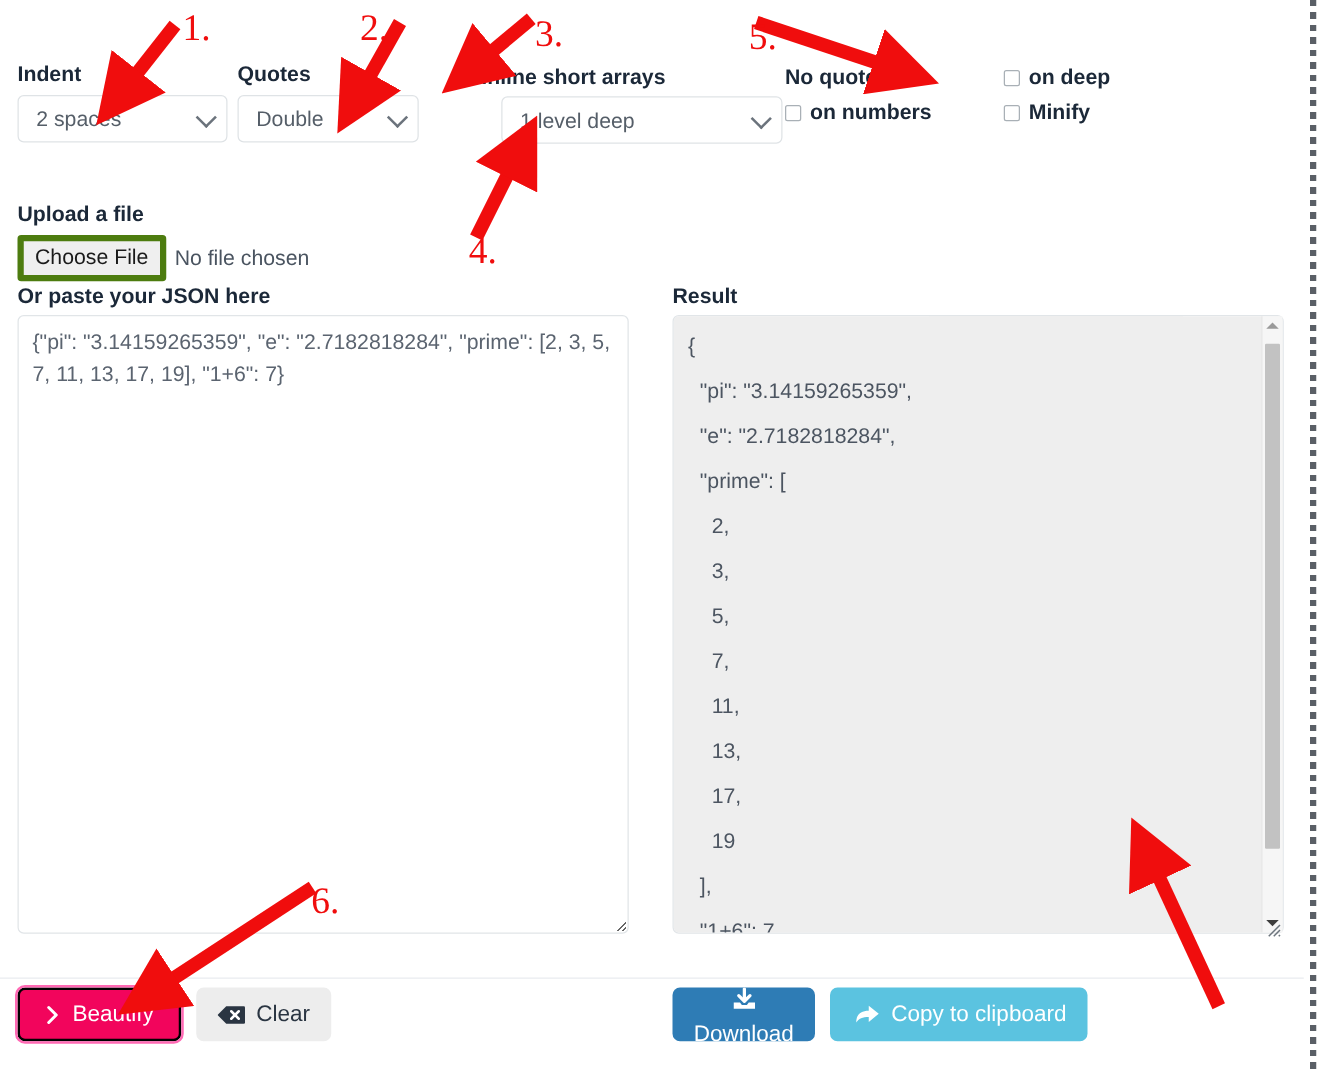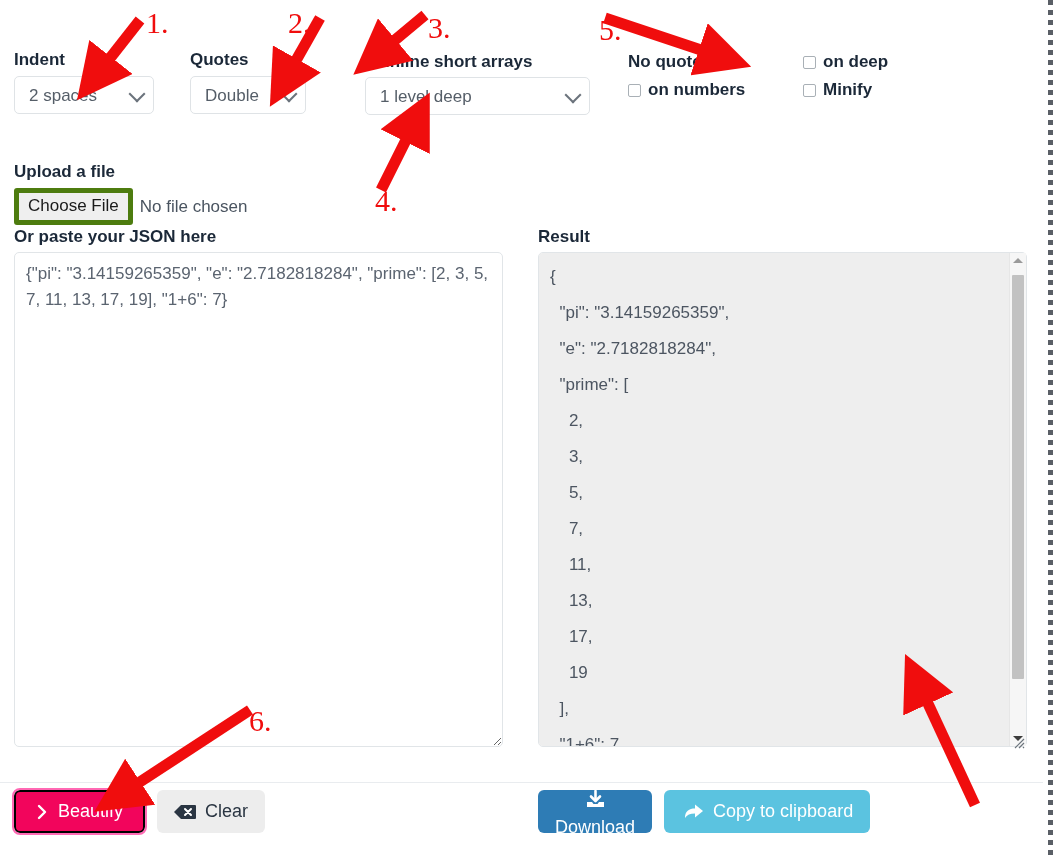--- a/index.html
+++ b/index.html
@@ -261,44 +261,44 @@
   }
 </style>
 </head>
 <body>
 
 <div id="page">
 
   <div class="opt-col" style="left:14px; top:50px;">
     <div class="lbl opt-label">Indent</div>
     <div class="sel-wrap">
-      <select class="ctl" style="width:140px;">
+      <select class="ctl" style="width:168px;">
         <option>2 spaces</option>
       </select>
       <span class="chev"></span>
     </div>
   </div>
 
   <div class="opt-col" style="left:190px; top:50px;">
     <div class="lbl opt-label">Quotes</div>
     <div class="sel-wrap">
-      <select class="ctl" style="width:116px;">
+      <select class="ctl" style="width:145px;">
         <option>Double</option>
       </select>
       <span class="chev"></span>
     </div>
   </div>
 
   <div class="opt-col" style="left:365px; top:52px;">
     <div style="display:flex; align-items:center; gap:7px; margin-bottom:5px;">
       <input type="checkbox" class="cb" style="">
       <span class="cb-lbl">Inline short arrays</span>
     </div>
     <div class="sel-wrap">
-      <select class="ctl" style="width:225px;">
+      <select class="ctl" style="width:225px;margin-left:36px;">
         <option>1 level deep</option>
       </select>
       <span class="chev"></span>
     </div>
   </div>
 
   <div class="opt-col" style="left:628px; top:52px;">
     <div class="lbl" style="margin-bottom:8px;">No quotes:</div>
     <div style="display:flex; align-items:center; gap:7px;">
       <input type="checkbox" class="cb" style="">

